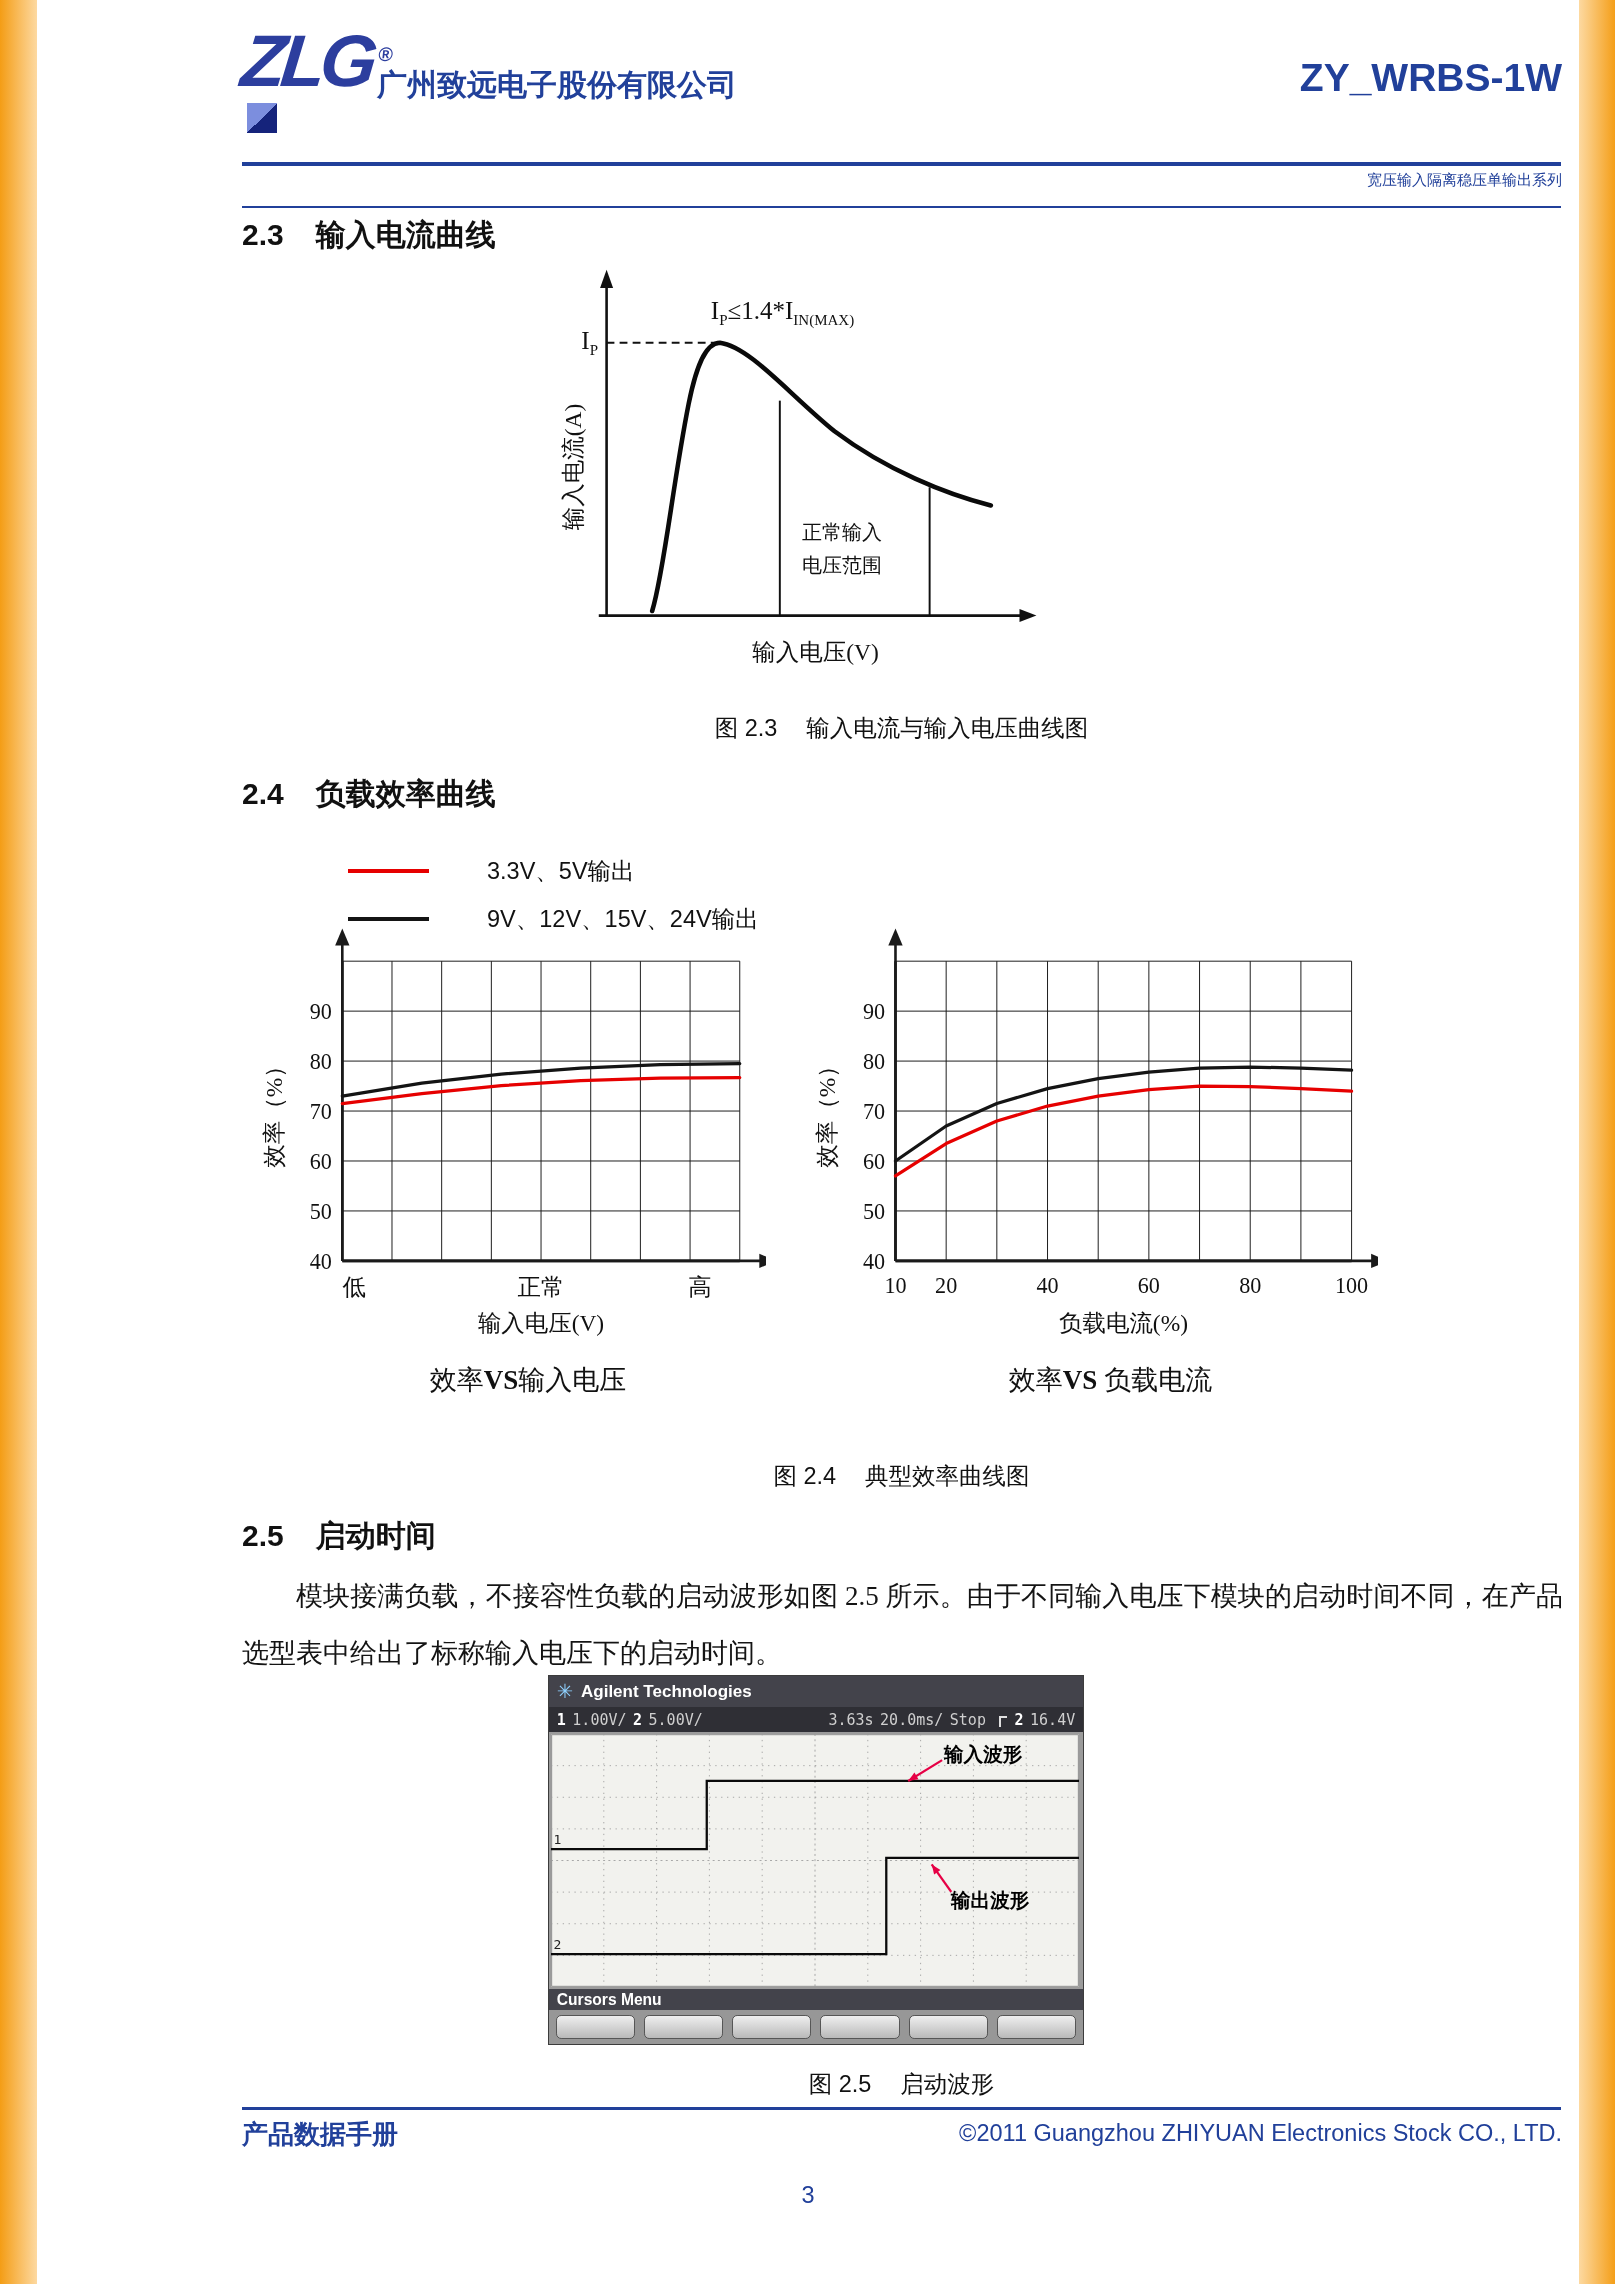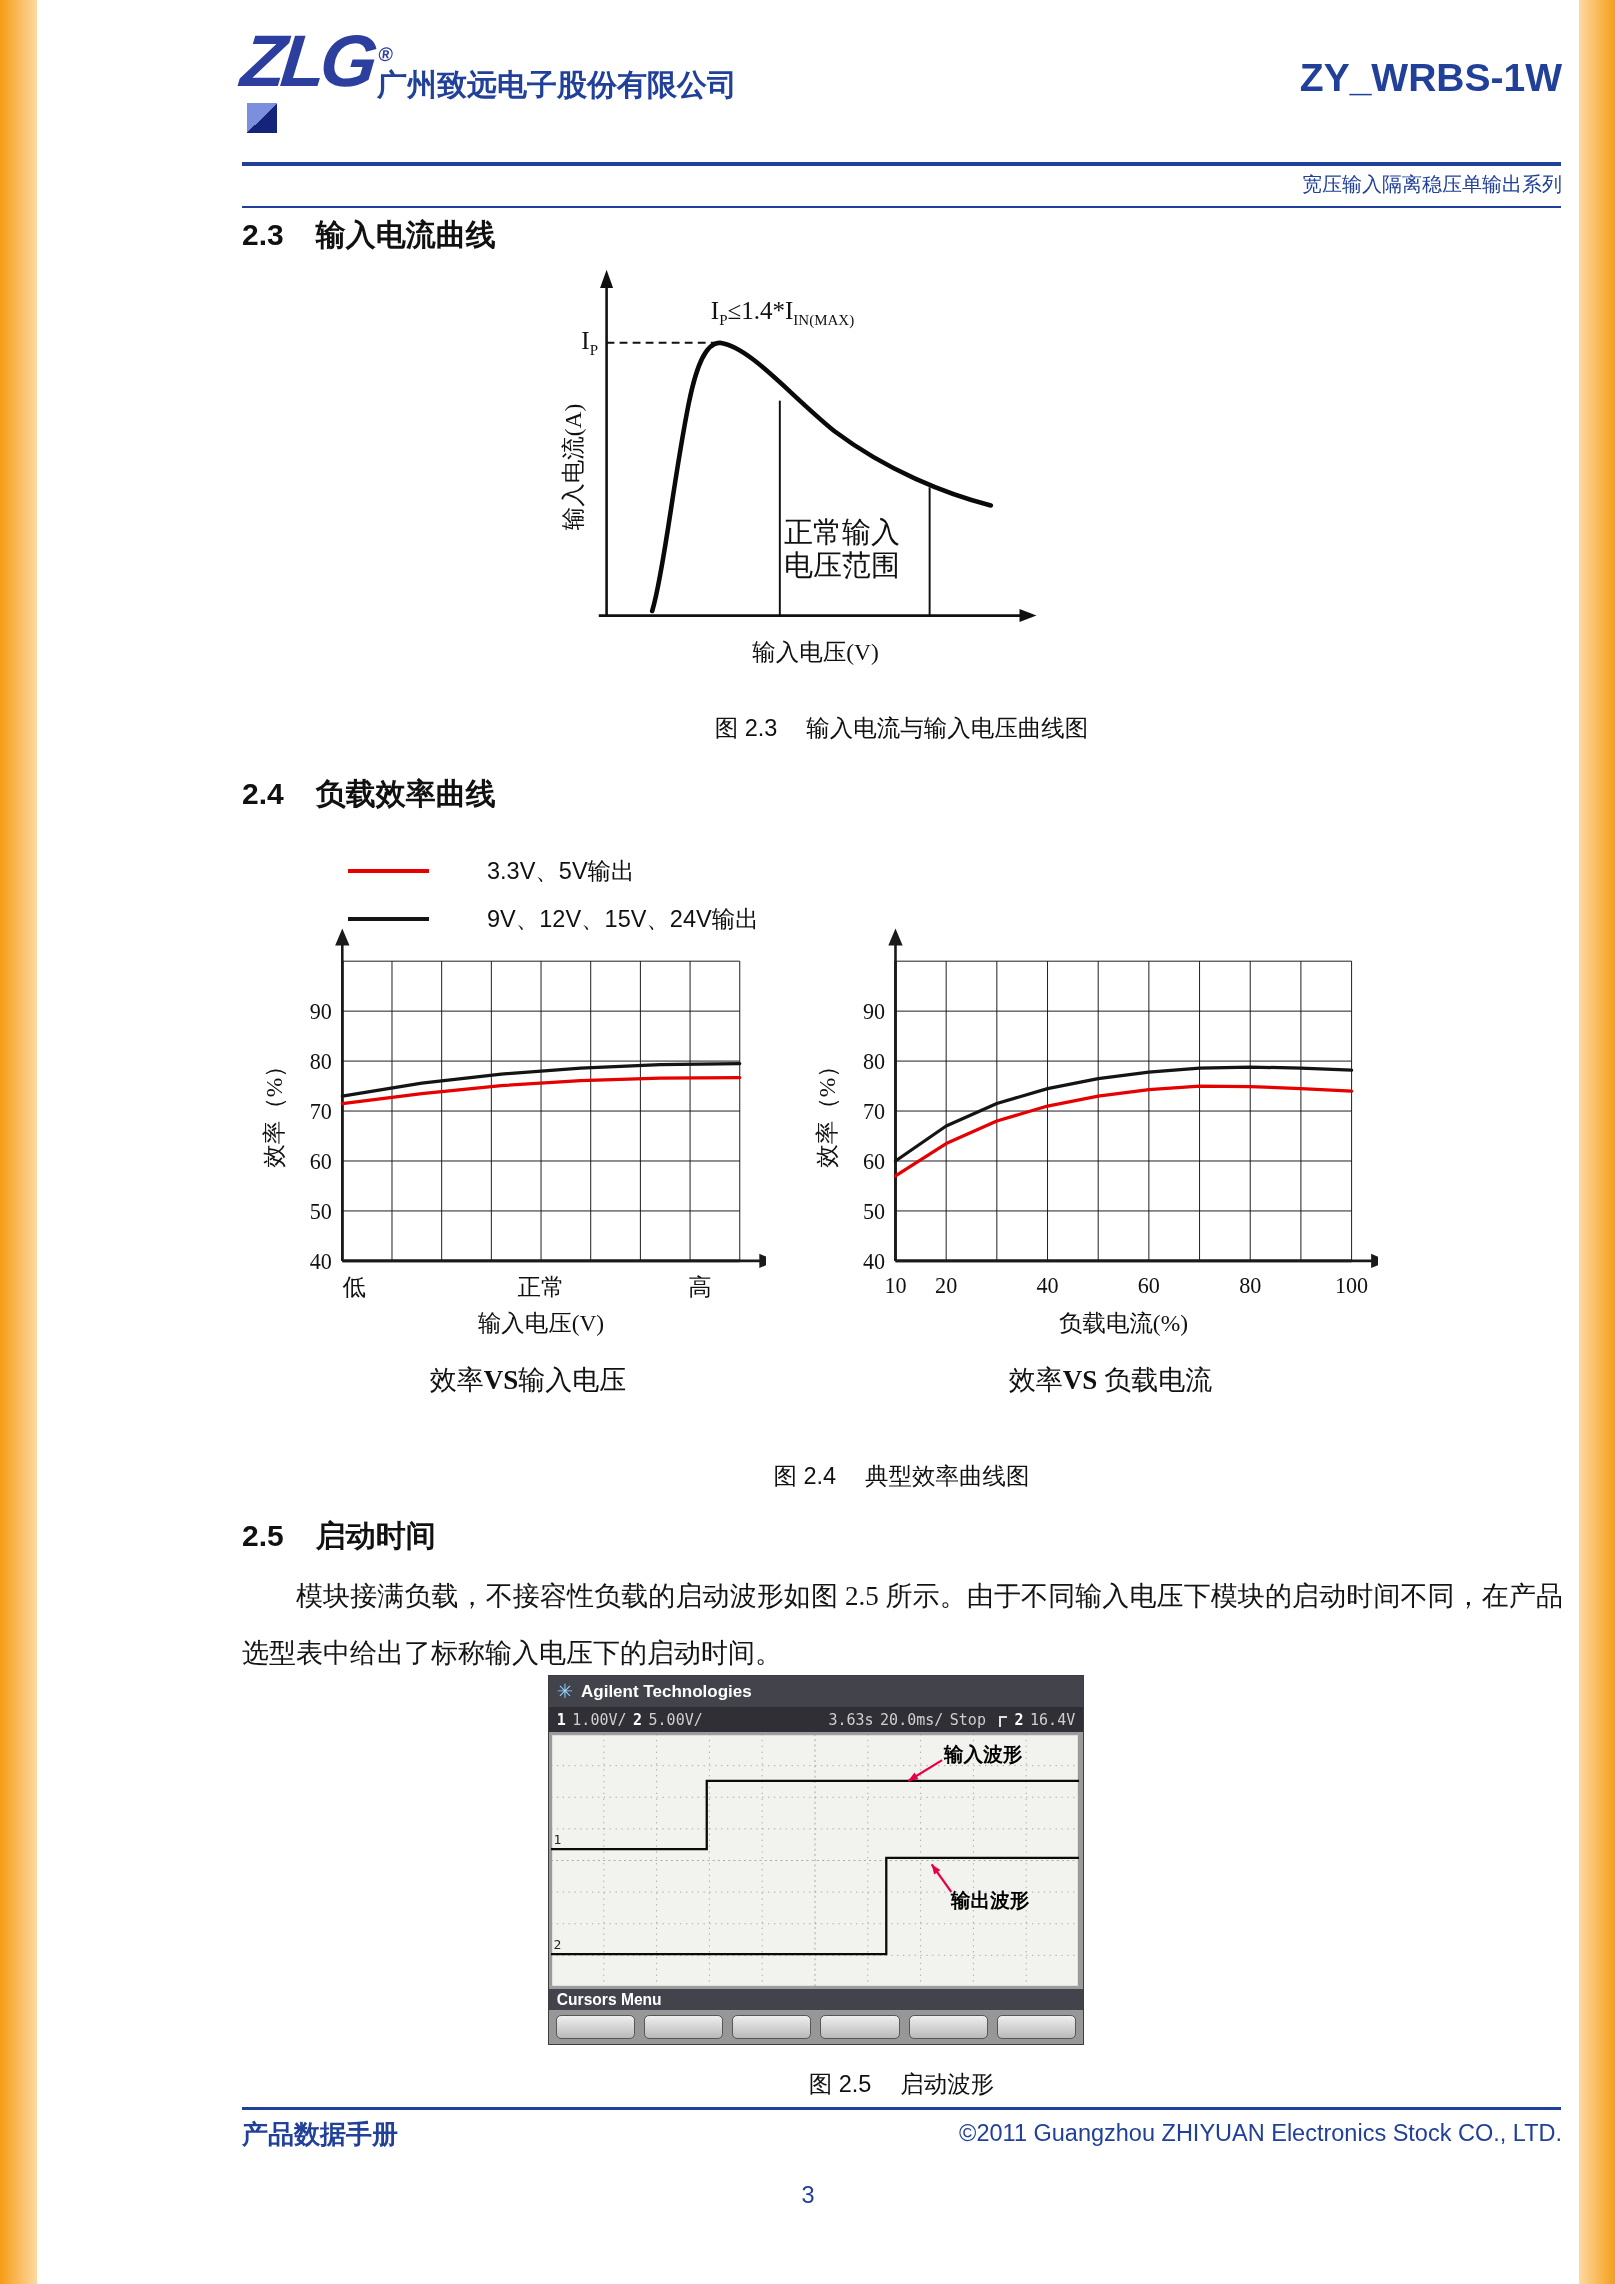--- a/index.html
+++ b/index.html
@@ -57,21 +57,21 @@
   <div class="sidebar left"></div>
   <div class="sidebar right"></div>
 
   <div class="abs" style="left:242px;top:23.5px;width:143px;height:137px">
     <div class="logo-zlg"><span>ZLG</span><span class="reg">®</span></div>
     <div class="logo-sq"></div>
   </div>
   <div class="abs blue bold" style="left:377px;top:65px;font-size:30px">广州致远电子股份有限公司</div>
   <div class="abs blue bold" style="right:54px;top:56px;font-size:39px">ZY_WRBS-1W</div>
   <div class="hline" style="left:242px;top:162px;width:1319px;height:3.9px"></div>
-  <div class="abs blue" style="right:54px;top:171px;font-size:20px">宽压输入隔离稳压单输出系列</div>
+  <div class="abs blue" style="right:54px;top:171px;font-size:15px">宽压输入隔离稳压单输出系列</div>
   <div class="hline" style="left:242px;top:206px;width:1319px;height:2px"></div>
 
   <div class="abs sec-heading" style="left:242px;top:215px">
     <span class="sec-num">2.3</span><span>输入电流曲线</span>
   </div>
 
   <div class="abs" style="left:561px;top:267px;width:508px;height:424px">
     <svg width="508" height="365" viewBox="0 0 780 560">
 
       <line x1="70" y1="20" x2="70" y2="535" stroke="#111" stroke-width="4"></line>
@@ -86,21 +86,21 @@
 
       <path d="M 140 528 C 158 470 172 330 196 210 C 210 140 226 116 244 116 C 290 122 350 195 420 252 C 500 312 590 348 660 366" fill="none" stroke="#0a0a0a" stroke-width="7" stroke-linecap="round"></path>
     </svg>
     <div class="abs serif center" style="left:104px;top:30px;width:235px;font-size:25px">
       <span>I</span><sub>P</sub><span>≤1.4*</span><span>I</span><sub>IN(MAX)</sub>
     </div>
     <div class="abs serif" style="left:0;top:60px;width:37px;text-align:right;font-size:25px">
       <span>I</span><sub>P</sub>
     </div>
     <div class="vlabel serif" style="left:-73px;top:184px">输入电流(A)</div>
-    <div class="abs serif center" style="left:219px;top:249px;width:124px;font-size:29px;line-height:33px">
+    <div class="abs serif center" style="left:219px;top:249px;width:124px;font-size:20px;line-height:33px">
       <div>正常输入</div>
       <div>电压范围</div>
     </div>
     <div class="abs serif center" style="left:59px;top:369px;width:391px;font-size:23.5px">输入电压(V)</div>
   </div>
 
   <div class="abs caption center" style="left:242px;top:712px;width:1319px">
     <span class="cap-label">图 2.3</span><span>输入电流与输入电压曲线图</span>
   </div>
 

